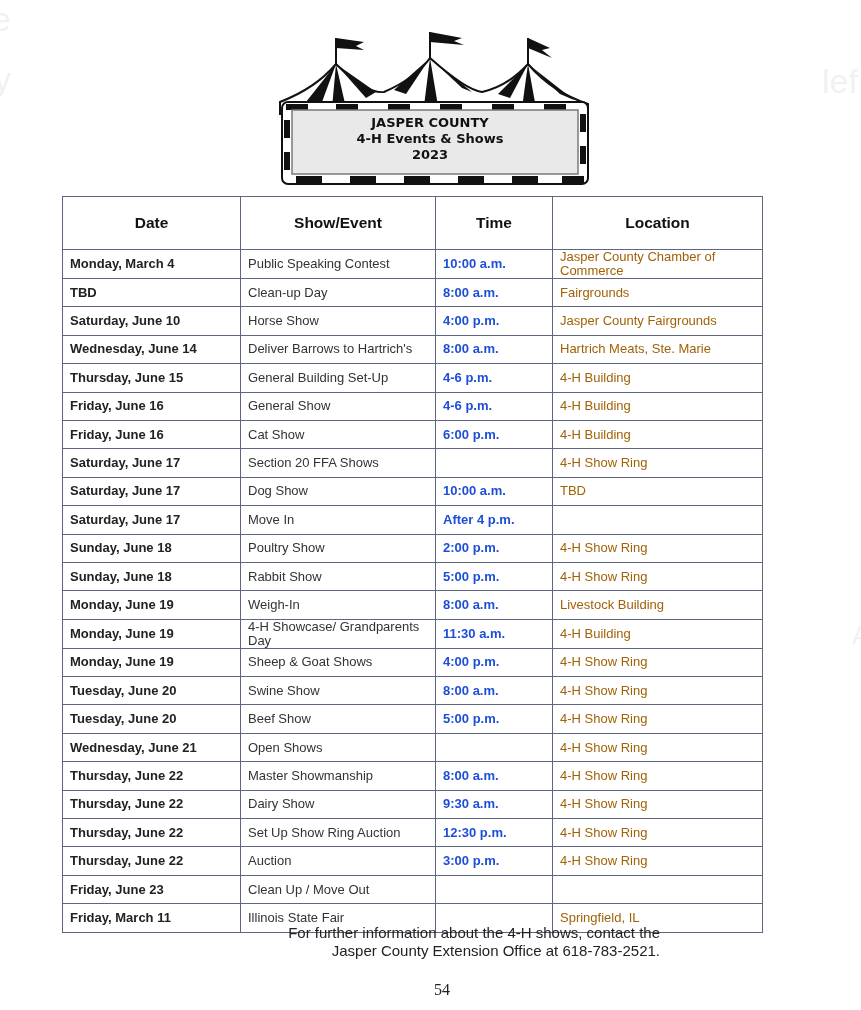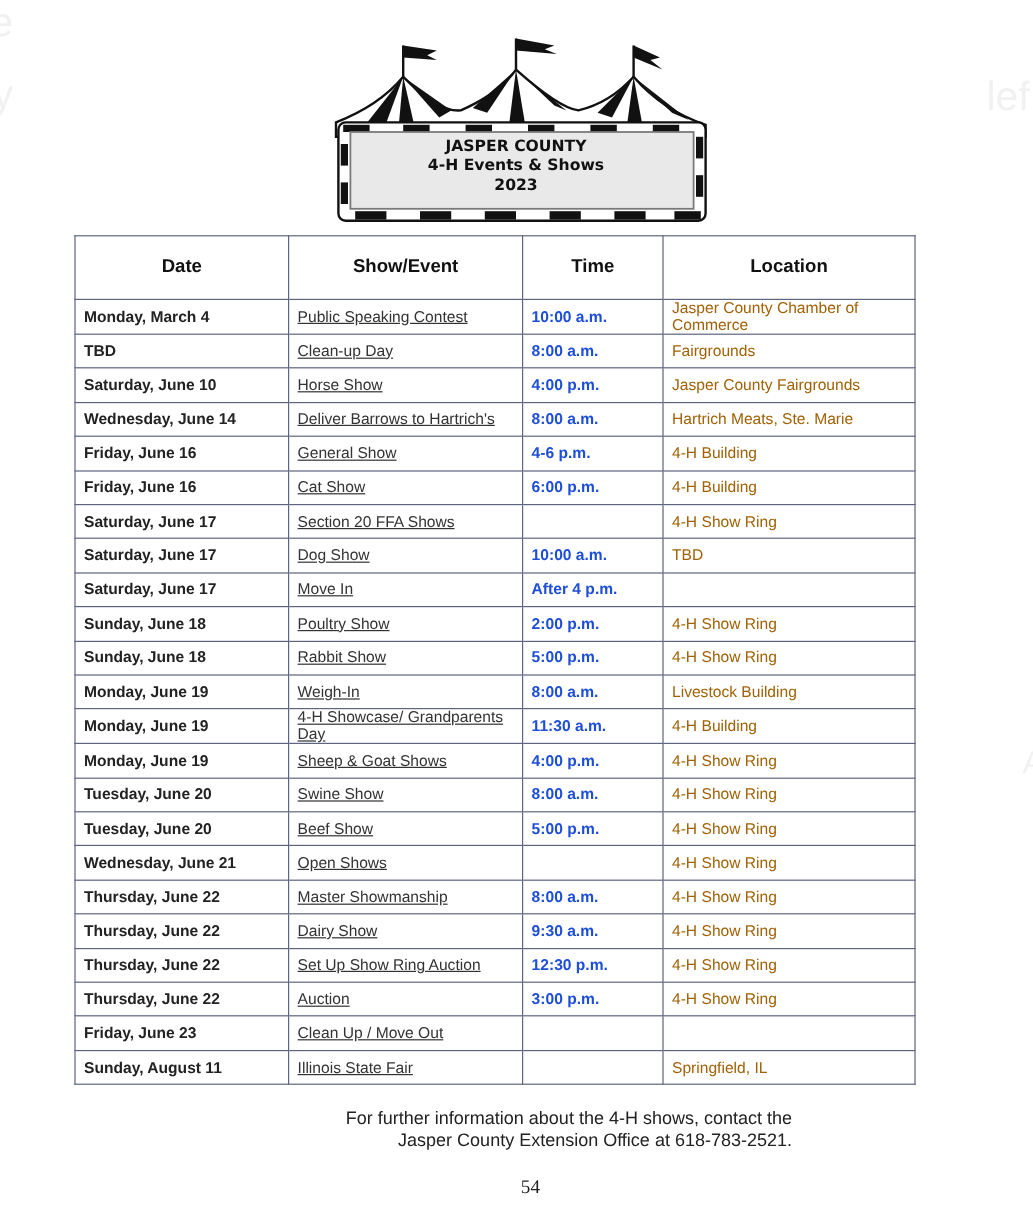--- a/index.html
+++ b/index.html
@@ -29,21 +29,21 @@
     }
     table.schedule th, table.schedule td {
       border: 1.5px solid #5e6580; padding: 0 6px 0 7px; vertical-align: middle;
     }
     table.schedule th {
       height: 20px; font-size: 15.5px; font-weight: bold; text-align: center; color: #111;
       padding: 16px;
     }
     table.schedule td { height: 27.4px; line-height: 14px; }
     td.date { font-weight: bold; color: #222; }
-    td.event { color: #333; text-decoration: underline; }
+    td.event { color: #333; }
     td.time { font-weight: bold; color: #1d4ed8; }
     td.loc { color: #a16207; }
     .footer {
       position: absolute; left: 180px; top: 924px; width: 480px; text-align: right;
       font-size: 15px; line-height: 18px; color: #222;
     }
     .page-num {
       position: absolute; left: 380px; top: 981px; width: 70px; text-align: right;
       font-family: "Liberation Serif", serif; font-size: 16px; color: #222;
     }
@@ -139,20 +139,26 @@
         <td class="time">4:00 p.m.</td>
         <td class="loc">Jasper County Fairgrounds</td>
       </tr>
       <tr>
         <td class="date">Wednesday, June 14</td>
         <td class="event">Deliver Barrows to Hartrich's</td>
         <td class="time">8:00 a.m.</td>
         <td class="loc">Hartrich Meats, Ste. Marie</td>
       </tr>
       <tr>
+        <td class="date">Thursday, June 15</td>
+        <td class="event">General Building Set-Up</td>
+        <td class="time">4-6 p.m.</td>
+        <td class="loc">4-H Building</td>
+      </tr>
+      <tr>
         <td class="date">Friday, June 16</td>
         <td class="event">General Show</td>
         <td class="time">4-6 p.m.</td>
         <td class="loc">4-H Building</td>
       </tr>
       <tr>
         <td class="date">Friday, June 16</td>
         <td class="event">Cat Show</td>
         <td class="time">6:00 p.m.</td>
         <td class="loc">4-H Building</td>
@@ -247,21 +253,21 @@
         <td class="time">3:00 p.m.</td>
         <td class="loc">4-H Show Ring</td>
       </tr>
       <tr>
         <td class="date">Friday, June 23</td>
         <td class="event">Clean Up / Move Out</td>
         <td class="time"></td>
         <td class="loc"></td>
       </tr>
       <tr>
-        <td class="date">Sunday, August 11</td>
+        <td class="date">Friday, March 11</td>
         <td class="event">Illinois State Fair</td>
         <td class="time"></td>
         <td class="loc">Springfield, IL</td>
       </tr>
     </tbody>
 </table>
 
 <div class="footer">
   <div>For further information about the 4-H shows, contact the</div>
   <div>Jasper County Extension Office at 618-783-2521.</div>

